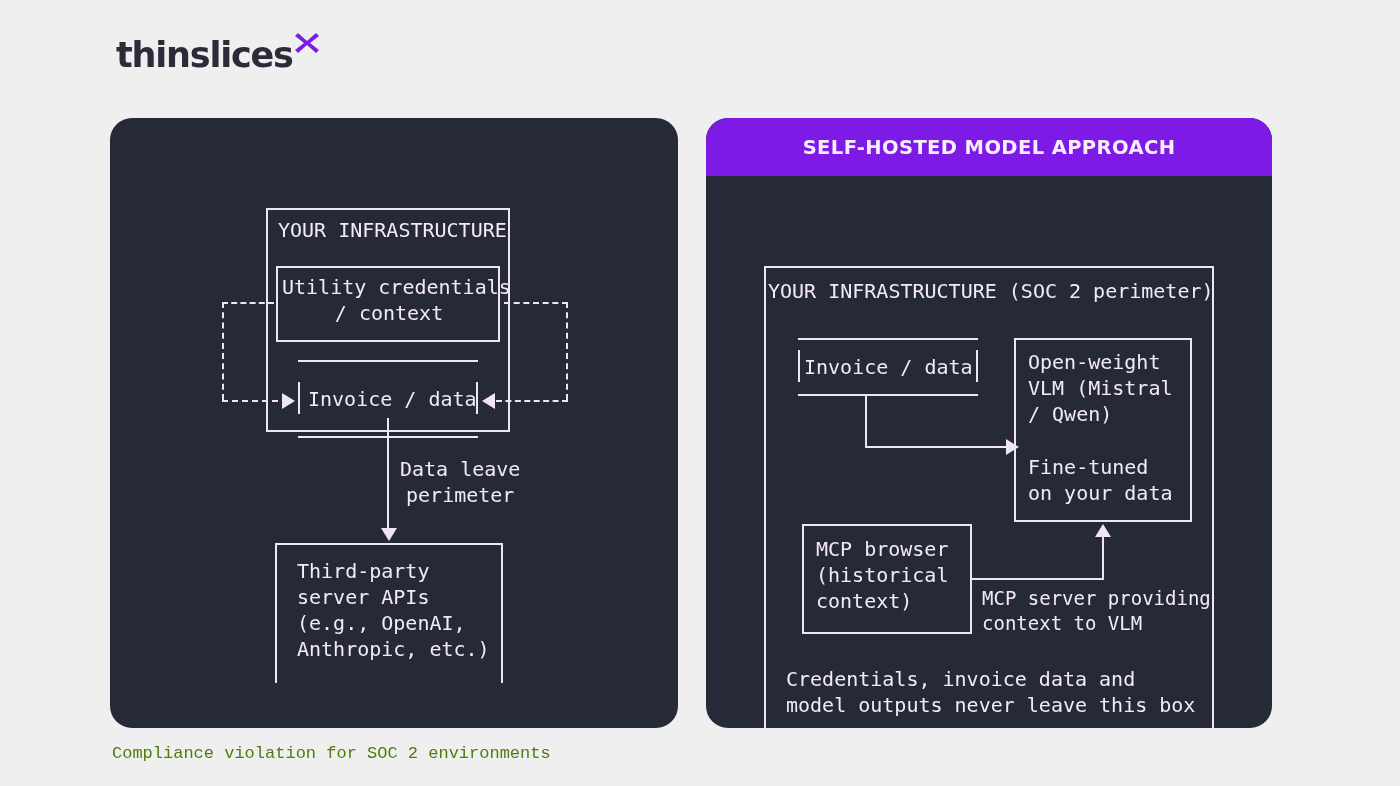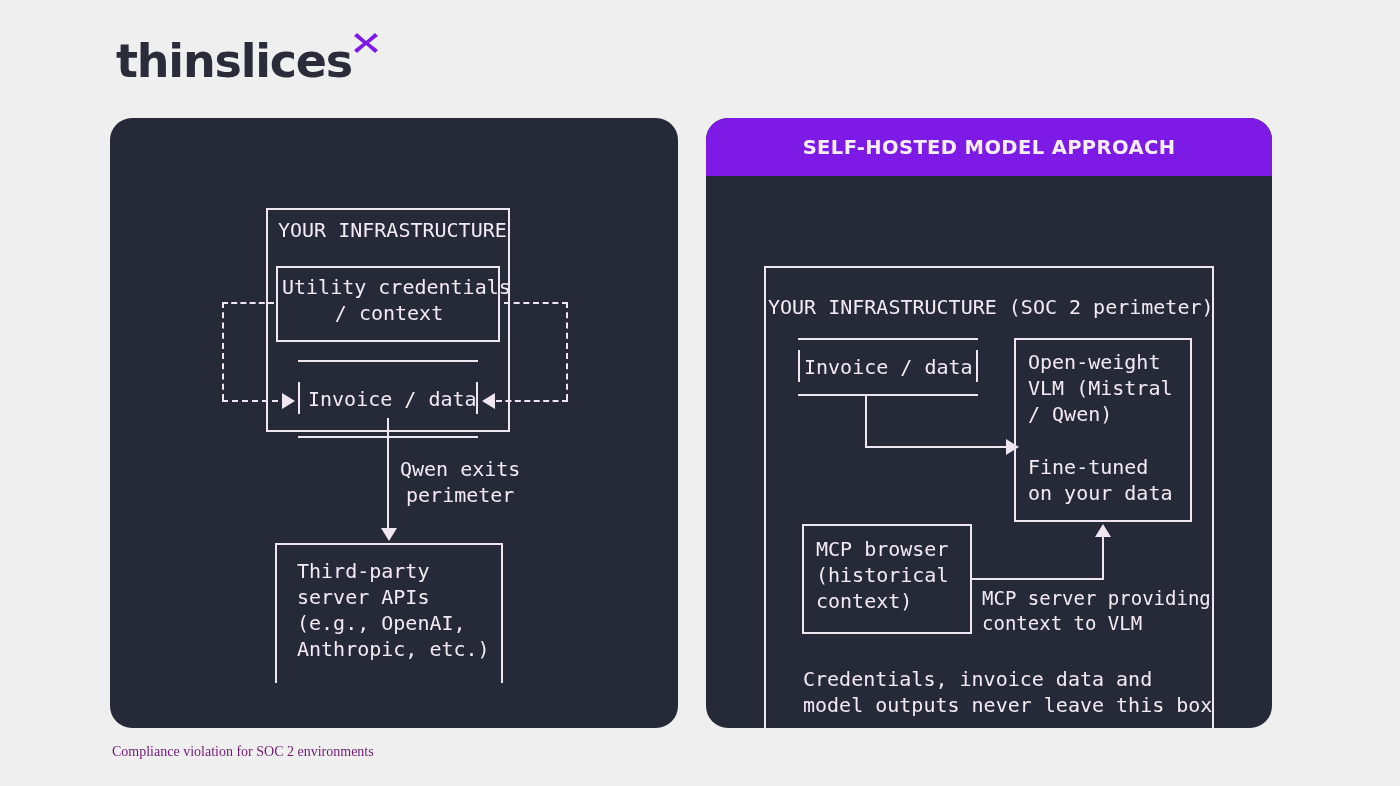--- a/index.html
+++ b/index.html
@@ -24,21 +24,21 @@
   
   .logo {
     position: absolute;
     left: 116px;
     top: 38px;
     display: flex;
     align-items: flex-start;
   }
   .logo-word {
     font-family: "DejaVu Sans", sans-serif;
-    font-size: 46px;
+    font-size: 35px;
     font-weight: 700;
     letter-spacing: -1.2px;
     color: #2b2b3a;
     line-height: 1;
   }
   .logo-mark {
     margin-left: 1px;
     margin-top: -8px;
     width: 26px;
     height: 26px;
@@ -135,23 +135,23 @@
     border-left: 8px solid transparent;
     border-right: 8px solid transparent;
     border-bottom: 13px solid #f0e6f2;
   }
 
   
   .caption {
     position: absolute;
     left: 112px;
     top: 744px;
-    font-family: Liberation Serif, serif;
-    font-size: 14px;
-    color: #701a75;
+    font-family: Liberation Mono, monospace;
+    font-size: 17px;
+    color: #4d7c0f;
     white-space: pre;
   }
 </style>
 </head>
 <body>
 
 <div id="stage">
 
   <div class="logo">
     <span class="logo-word">thinslices</span>
@@ -199,21 +199,21 @@
       <div class="arrow right" style="left:172px; top:275px;"></div>
 
       <div class="dash-h" style="left:394px; top:184px; width:64px;"></div>
       <div class="dash-v" style="left:456px; top:184px; height:98px;"></div>
       <div class="dash-h" style="left:386px; top:282px; width:72px;"></div>
       <div class="arrow left" style="left:372px; top:275px;"></div>
 
       <div class="line" style="left:277px; top:300px; width:2px; height:112px;"></div>
       <div class="arrow down" style="left:271px; top:410px;"></div>
 
-      <div class="mono" style="left:290px; top:338px; text-align:center;">Qwen exits
+      <div class="mono" style="left:290px; top:338px; text-align:center;">Data leave
 perimeter</div>
 
       <div class="bracket" style="left:165px; top:425px; width:228px; height:140px;">
         <div class="edge" style="left:0;   top:0;   width:228px; height:2px;"></div>
 
         <div class="edge" style="left:0;   top:0;   width:2px; height:18px;"></div>
         <div class="edge" style="left:0;   top:120px; width:2px; height:20px;"></div>
         <div class="edge" style="left:226px; top:0;   width:2px; height:18px;"></div>
         <div class="edge" style="left:226px; top:120px; width:2px; height:20px;"></div>
         <div class="edge" style="left:0;   top:18px;  width:2px; height:102px;"></div>
@@ -232,21 +232,21 @@
     <div class="panel-body">
 
       <div class="bracket" style="left:58px; top:90px; width:450px; height:478px;">
         <div class="edge" style="left:0;   top:0;    width:450px; height:2px;"></div>
 
         <div class="edge" style="left:0;   top:0;    width:2px; height:20px;"></div>
         <div class="edge" style="left:0;   top:20px;  width:2px; height:456px;"></div>
         <div class="edge" style="left:448px; top:0;   width:2px; height:20px;"></div>
         <div class="edge" style="left:448px; top:20px; width:2px; height:456px;"></div>
       </div>
-      <div class="mono" style="left:62px; top:118px;">YOUR INFRASTRUCTURE (SOC 2 perimeter)</div>
+      <div class="mono" style="left:62px; top:102px;">YOUR INFRASTRUCTURE (SOC 2 perimeter)</div>
 
       <div class="bracket" style="left:92px; top:162px; width:180px; height:58px;">
         <div class="edge" style="left:0;   top:0;   width:180px; height:2px;"></div>
         <div class="edge" style="left:0;   top:56px; width:180px; height:2px;"></div>
         <div class="edge" style="left:0;   top:12px; width:2px; height:32px;"></div>
         <div class="edge" style="left:178px; top:12px; width:2px; height:32px;"></div>
       </div>
       <div class="mono" style="left:98px; top:178px;">Invoice / data</div>
 
       <div class="line" style="left:159px; top:218px; width:2px; height:54px;"></div>
@@ -275,21 +275,21 @@
 (historical
 context)</div>
 
       <div class="line" style="left:266px; top:402px; width:132px; height:2px;"></div>
       <div class="line" style="left:396px; top:360px; width:2px; height:44px;"></div>
       <div class="arrow up" style="left:389px; top:348px;"></div>
 
       <div class="mono small" style="left:276px; top:410px;">MCP server providing
 context to VLM</div>
 
-      <div class="mono" style="left:80px; top:490px;margin-left:17px;">Credentials, invoice data and
+      <div class="mono" style="left:80px; top:490px;">Credentials, invoice data and
 model outputs never leave this box</div>
 
     </div>
   </div>
 
   <div class="caption">Compliance violation for SOC 2 environments</div>
 
 </div>
 
 </body></html>

